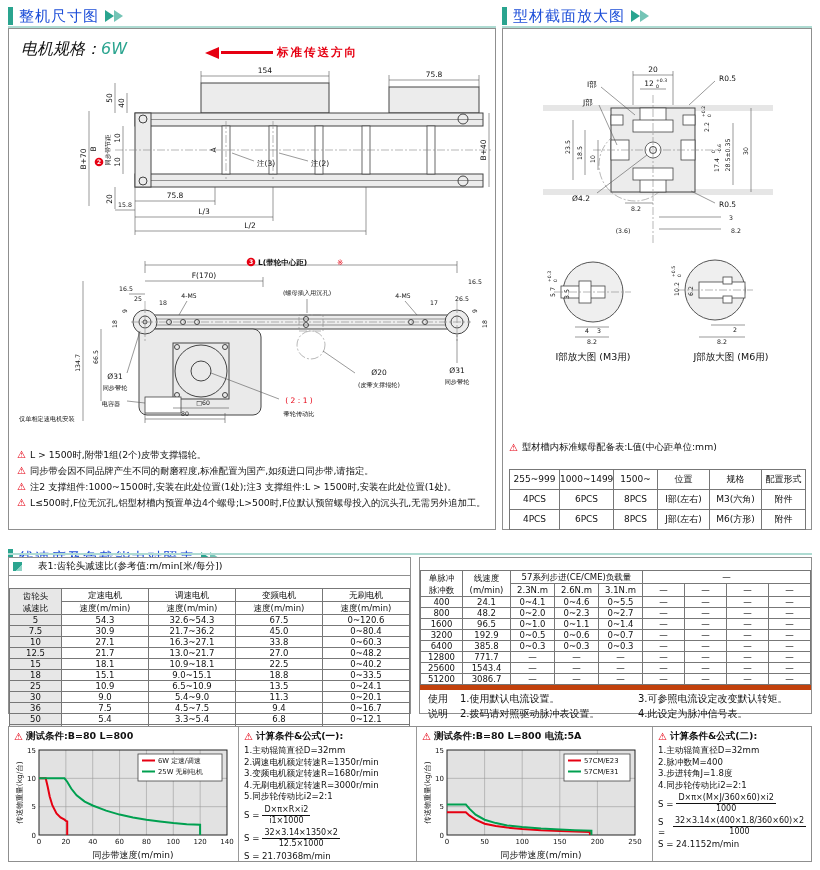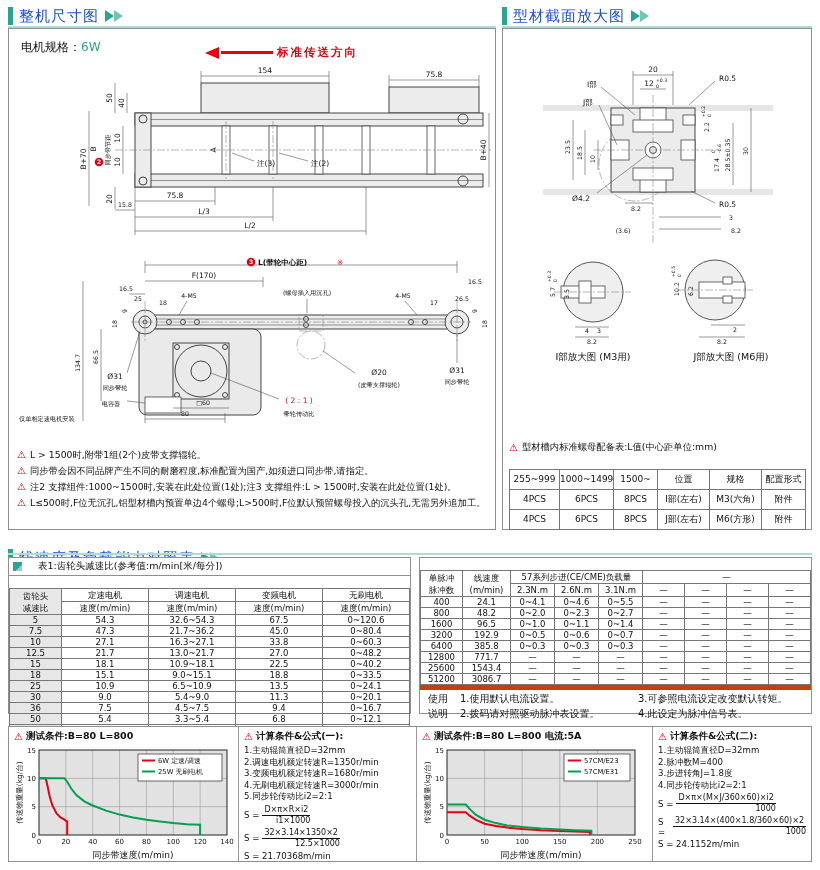--- a/index.html
+++ b/index.html
@@ -5,21 +5,21 @@
 html,body{margin:0;padding:0;background:#fff;}
 #page{position:relative;width:820px;height:870px;background:#fff;outline:1px solid #c9c9c9;
   font-family:"DejaVu Sans","Liberation Sans",sans-serif;color:#111;overflow:hidden;}
 .sec-head{position:absolute;display:flex;align-items:center;gap:6px;height:20px;}
 .sec-bar{width:5px;height:18px;background:#2aa48f;}
 .sec-title{font-size:15px;font-weight:normal;color:#1d4ed8;letter-spacing:1px;white-space:nowrap;text-align:right;}
 .tri{width:0;height:0;border-left:9px solid #2aa48f;border-top:6px solid transparent;border-bottom:6px solid transparent;}
 .tri2{margin-left:-6px;opacity:.65;}
 .tealline{position:absolute;height:2px;background:#aedbd2;}
 .box{position:absolute;border:1px solid #8f8f8f;background:#fff;box-sizing:border-box;}
-.motor-line{position:absolute;left:12px;top:10px;font-size:12px;}
+.motor-line{position:absolute;left:12px;top:10px;font-size:16px;font-style:italic;}
 .motor-val{color:#2aa48f;}
 .dirarrow{position:absolute;left:196px;top:16px;display:flex;align-items:center;gap:4px;}
 .dirarrow .head{width:0;height:0;border-right:14px solid #e60012;border-top:6px solid transparent;border-bottom:6px solid transparent;}
 .dirarrow .shaft{width:52px;height:3px;background:#e60012;margin-left:-2px;}
 .dirarrow .txt{color:#e60012;font-weight:bold;font-size:11.5px;letter-spacing:2px;}
 .draw{position:absolute;}
 .dfill{fill:#ececec;stroke:#444;stroke-width:1;}
 .dwhite{fill:#fff;stroke:#444;stroke-width:.8;}
 .dln{fill:none;stroke:#444;stroke-width:1;}
 .dim{stroke:#555;stroke-width:.6;fill:none;}
@@ -44,21 +44,21 @@
 .nut td,.nut th{height:19px;line-height:19px;font-size:9px;}
 .nuttitle{position:absolute;left:6px;top:412px;display:flex;gap:4px;font-size:9.3px;align-items:center;white-space:nowrap;}
 .usage{border-top:5px solid #c2410c;display:grid;grid-template-columns:36px 178px 1fr;font-size:10px;line-height:15px;padding:1px 0;}
 .usage .ulab{text-align:center;}
 .usage .unote{text-align:left;padding-left:4px;white-space:nowrap;}
 .bpanel{position:absolute;top:0;bottom:0;border-right:1px solid #999;padding:3px 5px;box-sizing:border-box;}
 .bpanel:last-child{border-right:none;}
 .ptitle{font-size:9.5px;font-weight:bold;display:flex;gap:3px;align-items:center;white-space:nowrap;}
 .flines{font-size:8.6px;line-height:11.5px;margin-top:2px;}
 .sline{display:flex;align-items:center;gap:3px;margin:2px 0;font-size:8.6px;}
-.frac{display:inline-flex;flex-direction:column;text-align:right;font-size:8px;line-height:10px;}
+.frac{display:inline-flex;flex-direction:column;text-align:center;font-size:8px;line-height:10px;}
 .frac .num{border-bottom:1px solid #111;padding:0 2px;}
 .chartwrap{margin-top:1px;}
 </style>
 </head>
 <body>
 
 <div id="page">
 
   <div class="sec-head" style="left:8px;top:6px;">
     <span class="sec-bar"></span>
@@ -438,21 +438,21 @@
       <tbody>
           <tr>
             <td class="rowhead">5</td>
             <td>54.3</td>
             <td>32.6~54.3</td>
             <td>67.5</td>
             <td>0~120.6</td>
           </tr>
           <tr>
             <td class="rowhead">7.5</td>
-            <td>47.3</td>
+            <td>30.9</td>
             <td>21.7~36.2</td>
             <td>45.0</td>
             <td>0~80.4</td>
           </tr>
           <tr>
             <td class="rowhead">10</td>
             <td>27.1</td>
             <td>16.3~27.1</td>
             <td>33.8</td>
             <td>0~60.3</td>

